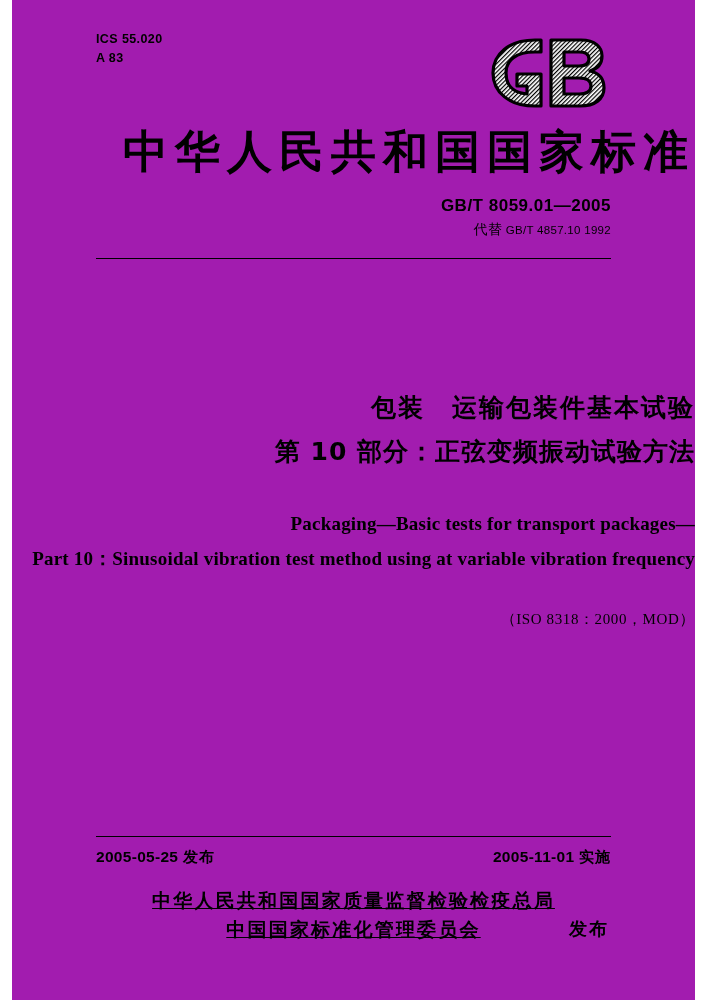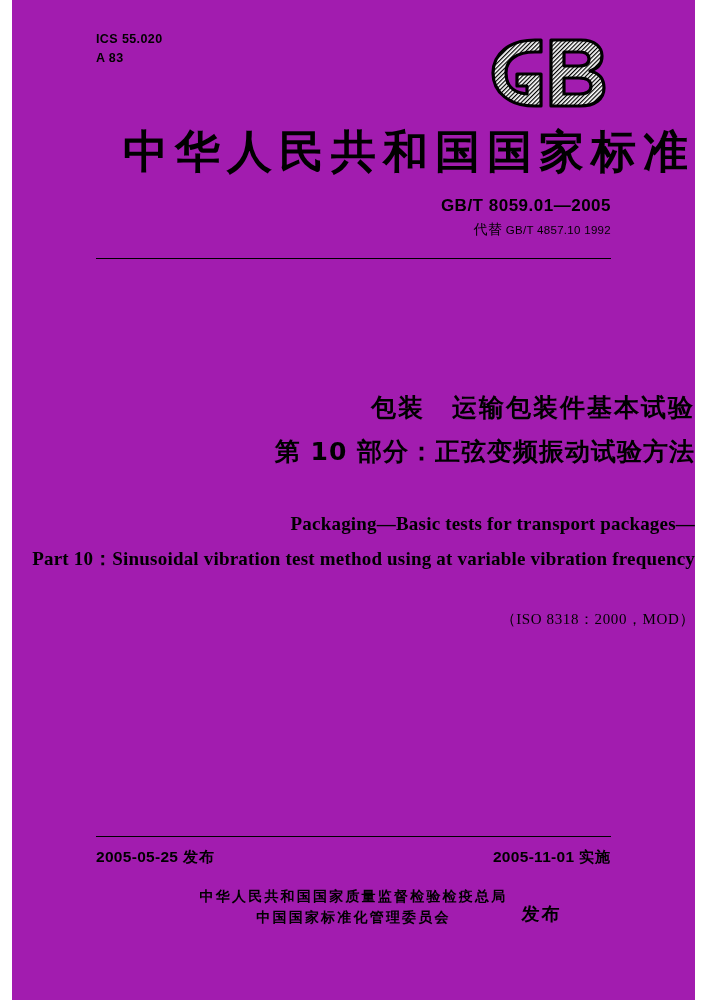--- a/index.html
+++ b/index.html
@@ -159,24 +159,25 @@
   .publisher {
     position: absolute;
     left: 0;
     right: 0;
     top: 886px;
     text-align: center;
     font-family: "DejaVu Sans", sans-serif;
     font-weight: 700;
   }
   .publisher .line {
-    font-size: 14px;
+    font-size: 19px;
     letter-spacing: 2.2px;
     line-height: 1.5;
     white-space: nowrap;
+    text-decoration: underline;
   }
   .pub-wrap {
     display: inline-block;
     position: relative;
   }
   .publisher .issue {
     position: absolute;
     left: 100%;
     bottom: 2px;
     margin-left: 14px;

